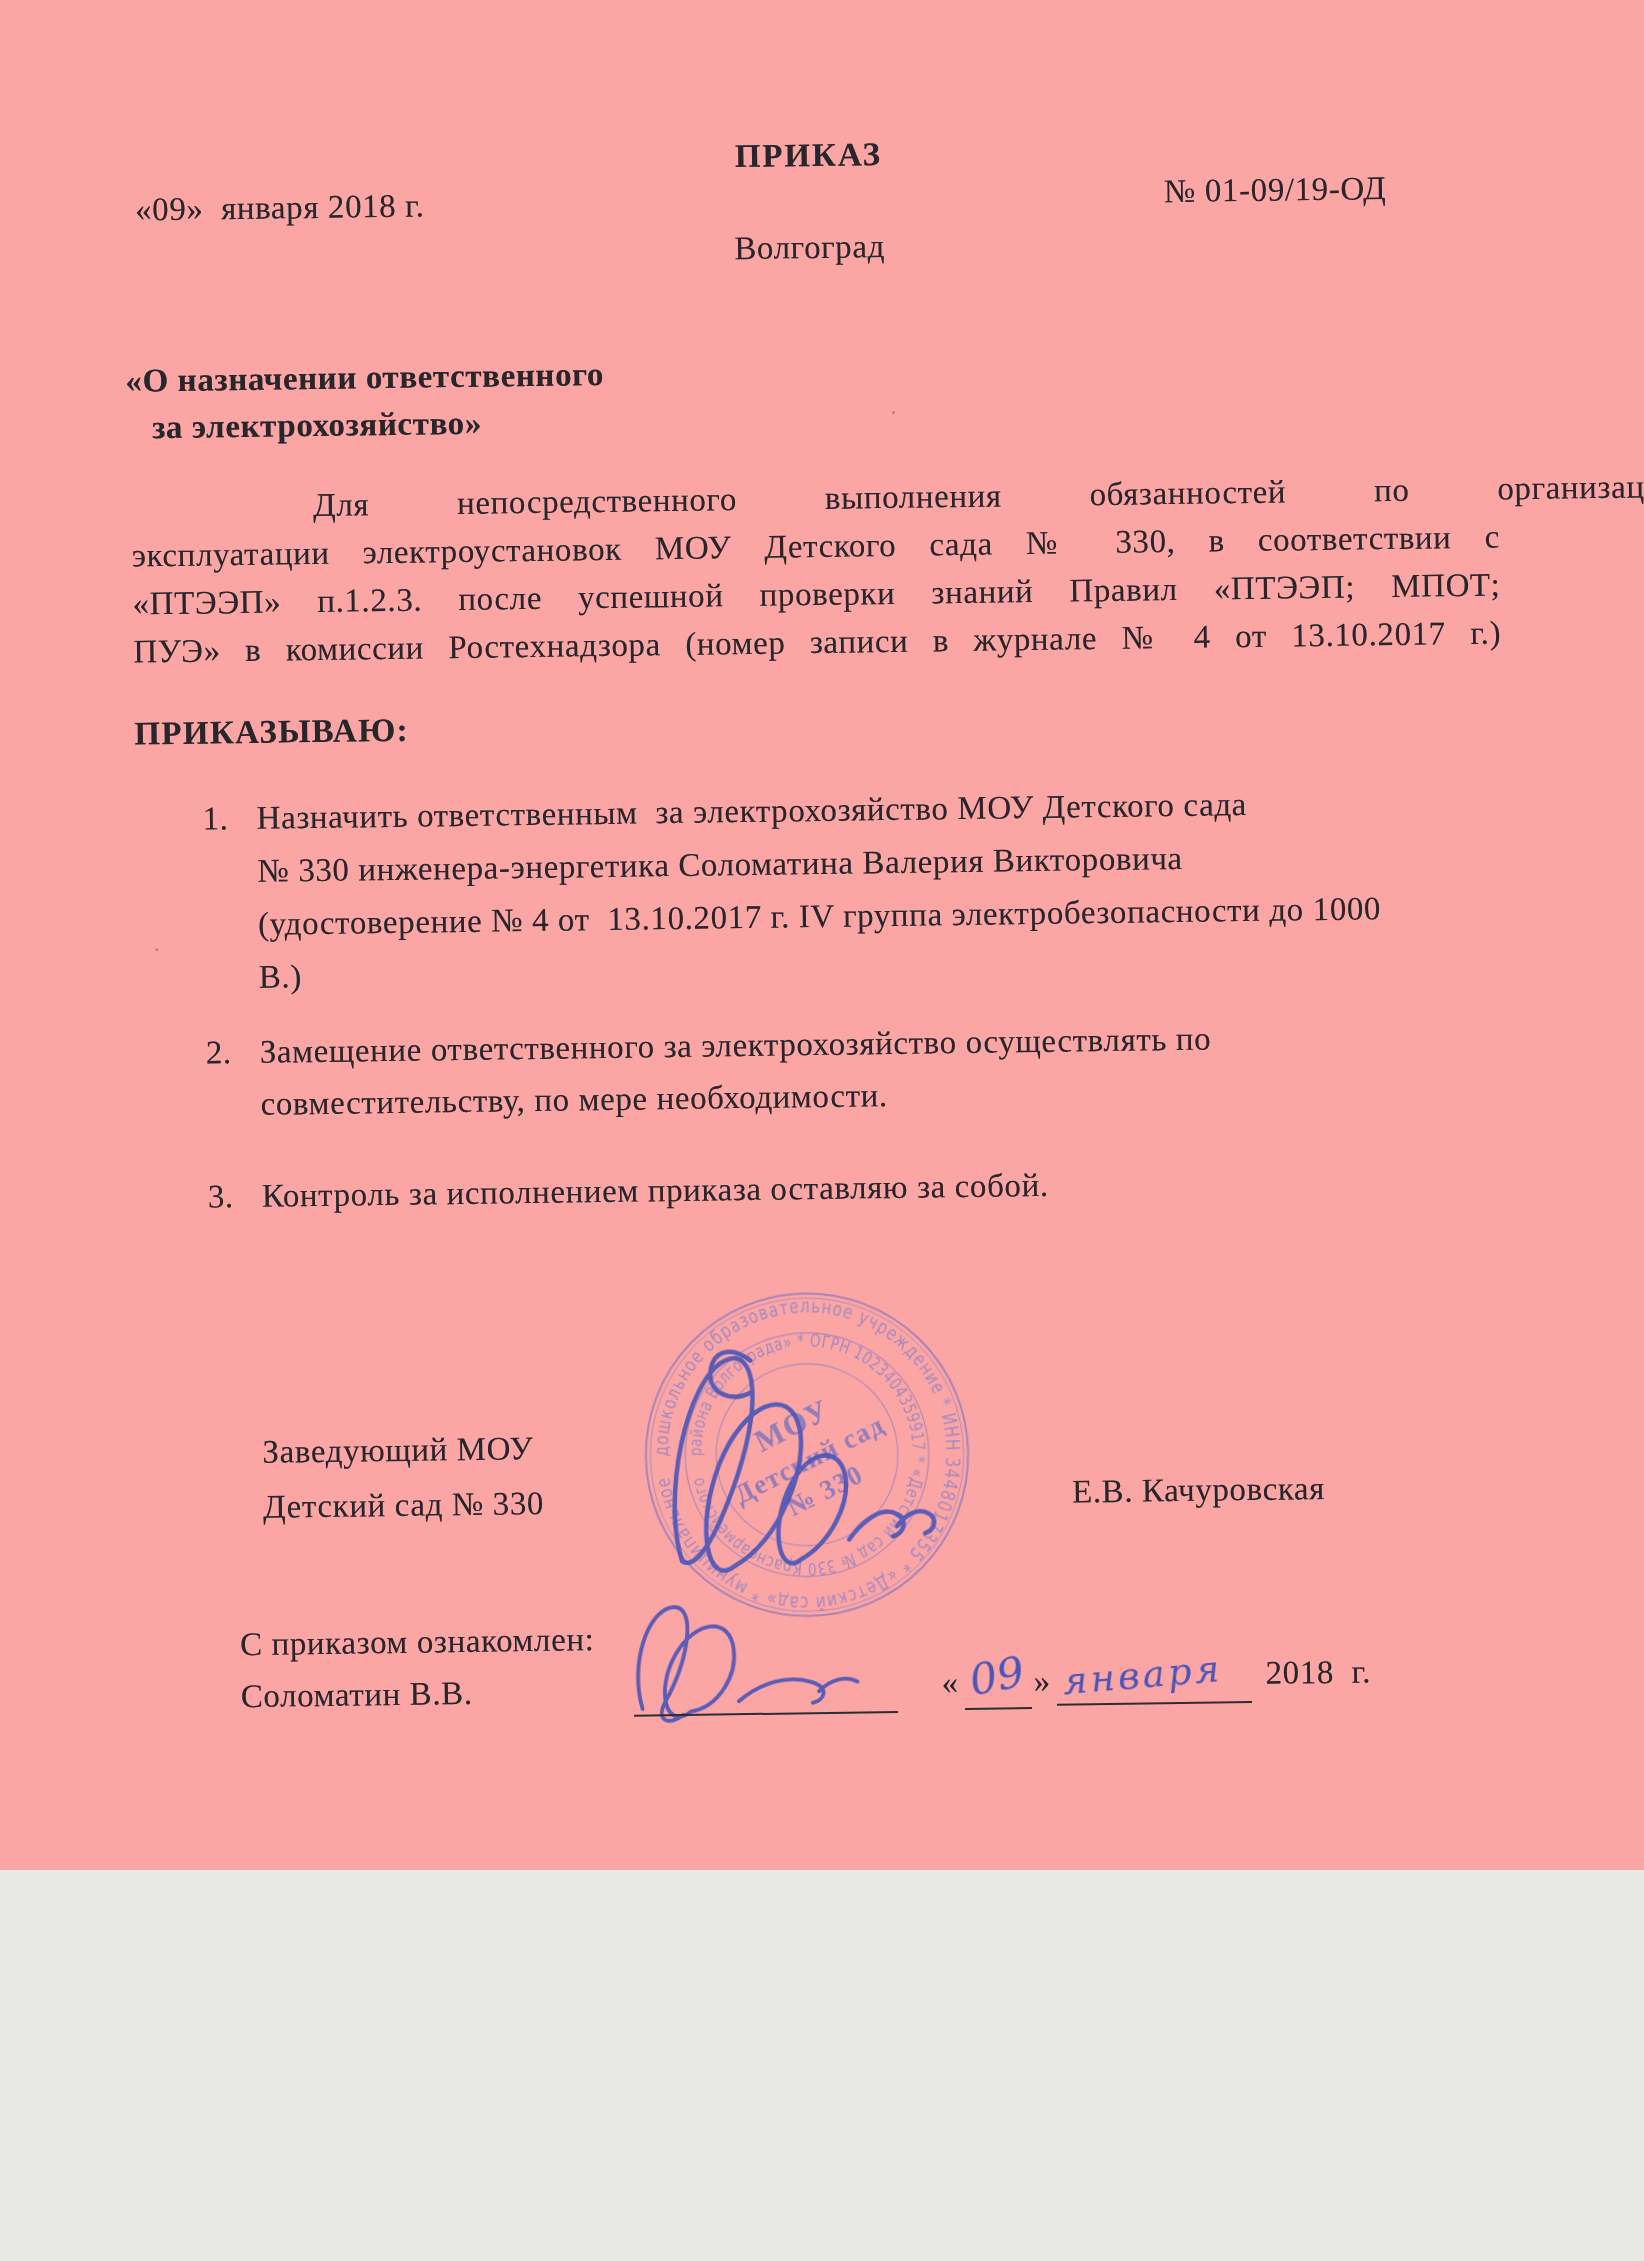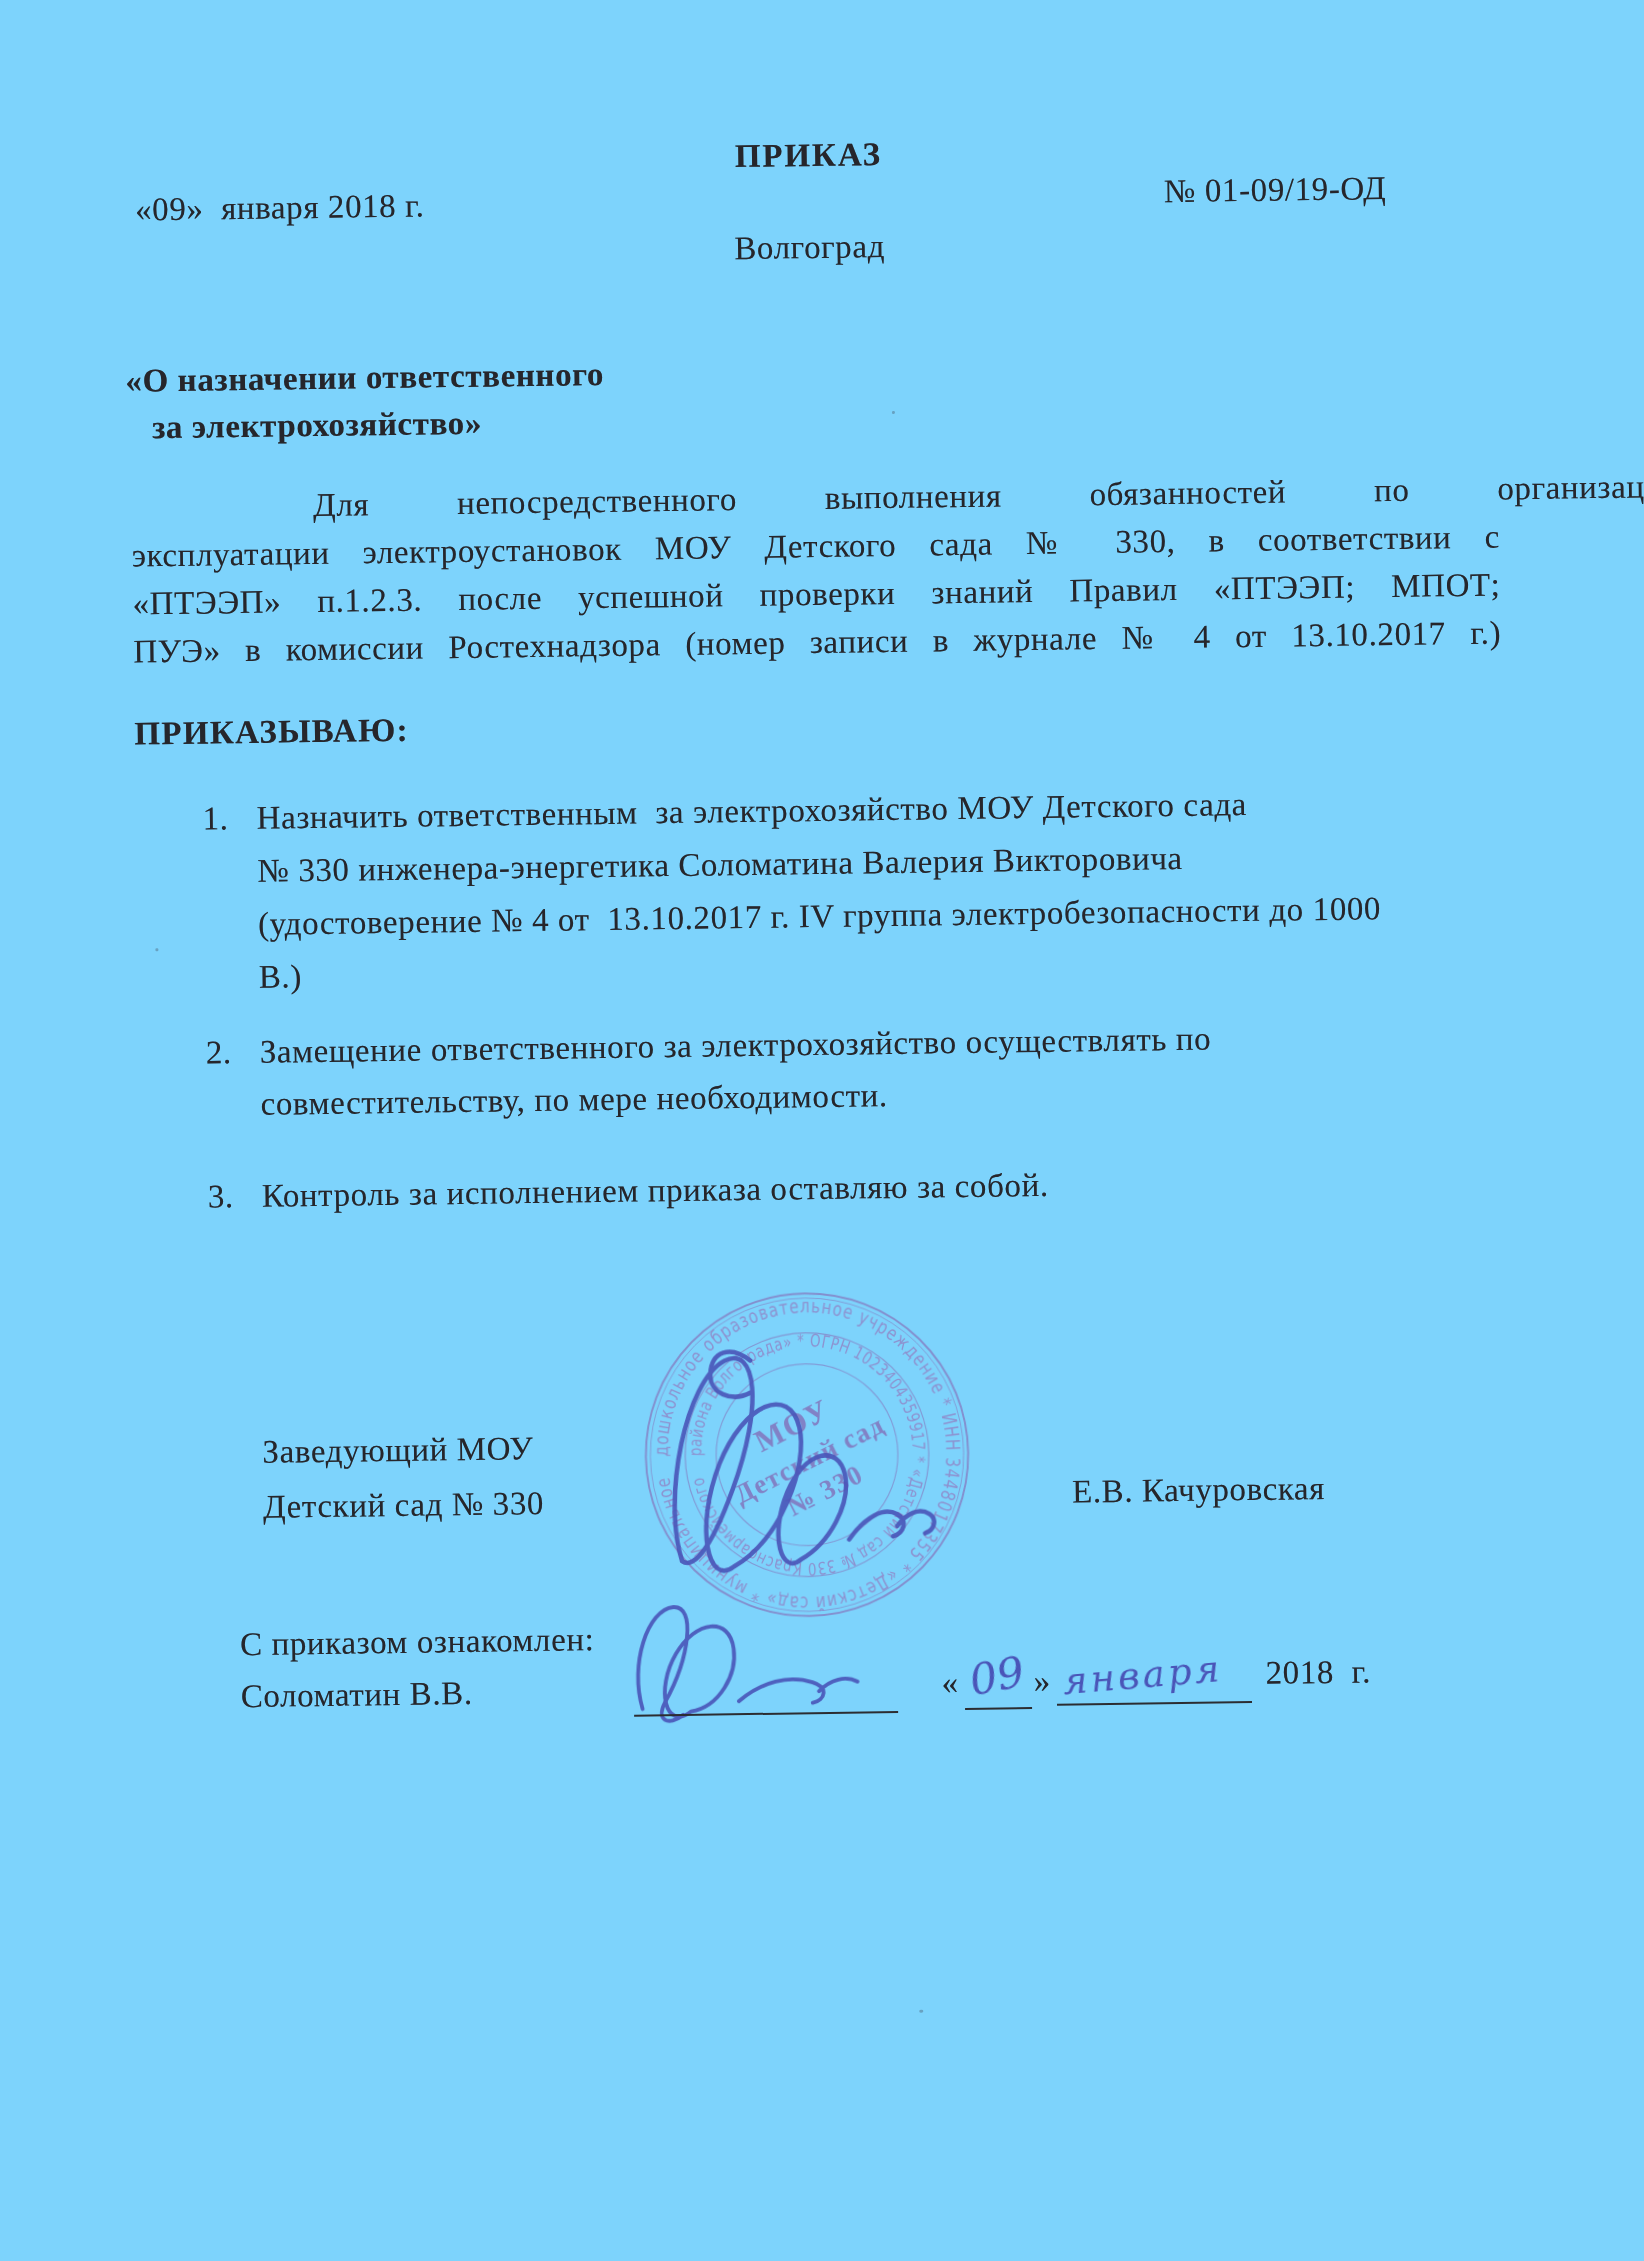--- a/index.html
+++ b/index.html
@@ -1,16 +1,16 @@
 <!DOCTYPE html>
 <html style="font-size:10.3px"><head>
 <meta charset="utf-8">
 <style>
   html,body{margin:0;padding:0;background:#e8e8e6;}
-  .sheet{position:relative;width:1644px;height:2261px;background:#7dd3fc;overflow:hidden;font-family:"Liberation Serif",serif;}
+  .sheet{position:relative;width:1644px;height:1870px;background:#fca5a5;overflow:hidden;font-family:"Liberation Serif",serif;}
   .content{position:absolute;left:0;top:0;width:1644px;height:2261px;transform:rotate(-0.8deg);transform-origin:822px 1131px;}
   .t{position:absolute;font-size:33px;line-height:1.15;color:#26262b;letter-spacing:0.6px;white-space:pre;text-shadow:0 0 0.6px rgba(38,38,48,.38);}
   .b{font-weight:bold;}
   .center{left:0;width:1644px;text-align:center;}
   .just{white-space:normal;text-align:justify;text-align-last:justify;width:1368px;left:140px;}
   .indent{padding-left:182px;}
   .rule{position:absolute;height:1.9px;background:#2c2c31;}
   .hand{position:absolute;font-family:"DejaVu Serif",serif;font-style:italic;color:#4a55b8;white-space:pre;filter:blur(0.2px);}
   .pen{position:absolute;filter:blur(0.2px);}
   .stamp{position:absolute;left:622px;top:1274px;width:361px;height:361px;filter:blur(0.3px);}

